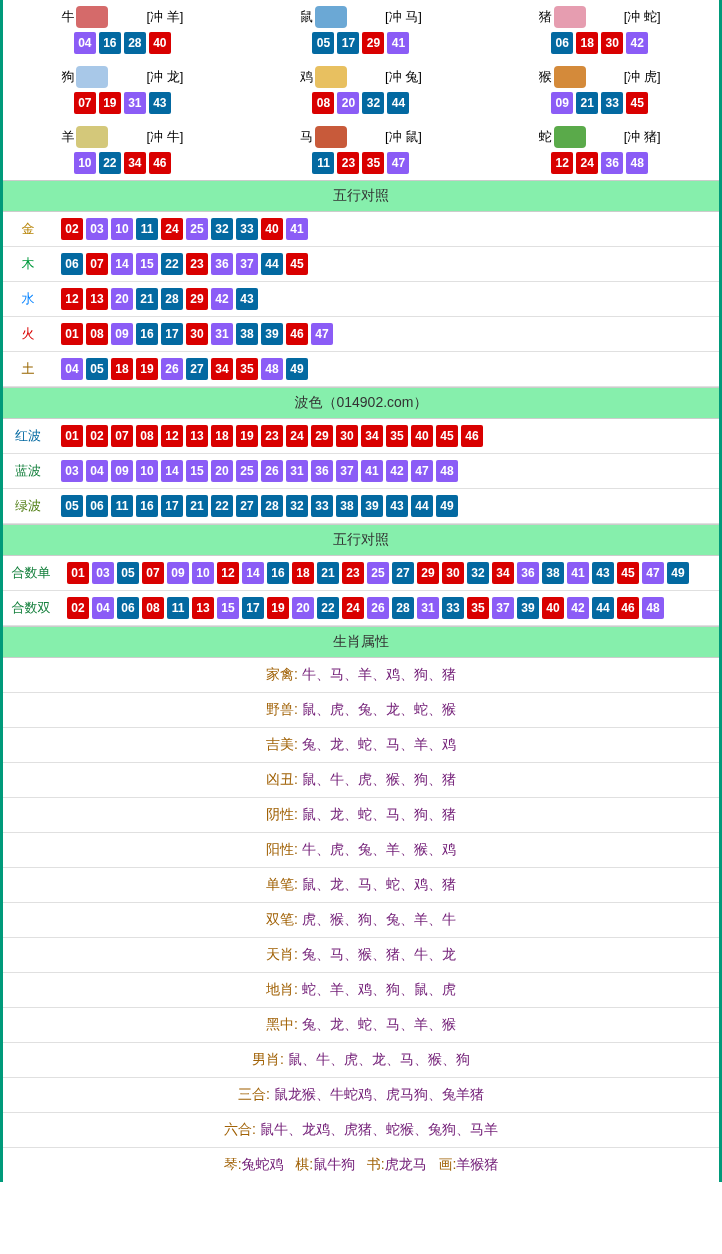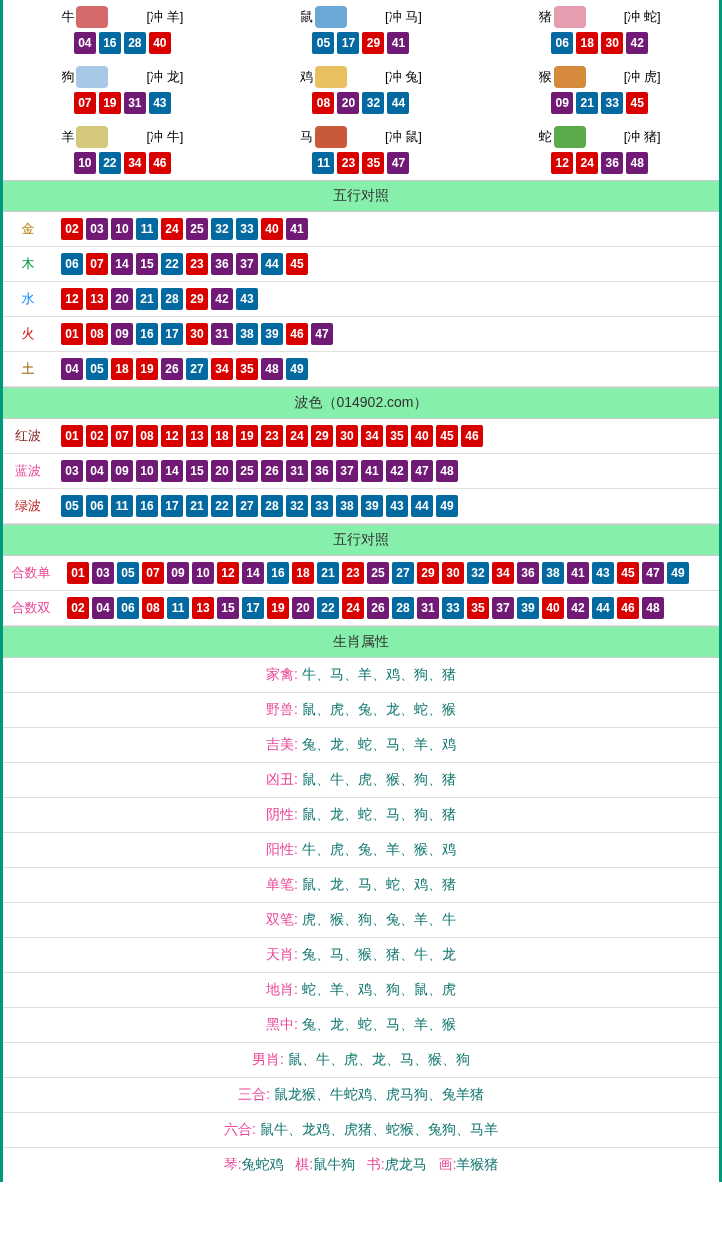--- a/index.html
+++ b/index.html
@@ -7,38 +7,38 @@
 .container { width: 722px; margin: 0 auto; border-left: 3px solid #009a7a; border-right: 3px solid #009a7a; background: #fff; }
 .zodiac-grid { display: grid; grid-template-columns: 1fr 1fr 1fr; }
 .zodiac-cell { text-align: center; padding: 6px 0; }
 .zodiac-title { display: inline-flex; align-items: center; justify-content: center; margin-bottom: 4px; }
 .zodiac-title .name { font-size: 13px; color: #000; }
 .zodiac-title .chong { font-size: 13px; color: #000; margin-left: 36px; }
 .zodiac-icon { width: 32px; height: 22px; display: inline-block; margin: 0 2px; border-radius: 4px; }
 .balls { display: flex; justify-content: center; gap: 3px; }
 .ball { display: inline-block; width: 22px; height: 22px; line-height: 22px; color: #fff; font-size: 12px; text-align: center; border-radius: 2px; font-weight: bold; }
 .red { background: #d90000; }
-.blue { background: #701a75; }
+.blue { background: #8b5cf6; }
 .green { background: #0369a1; }
 .section-header { background: #86efac; border-top: 1px solid #ccc; border-bottom: 1px solid #ccc; text-align: center; padding: 6px 0; font-size: 14px; color: #333; }
 .row { display: flex; align-items: center; border-bottom: 1px solid #e0e0e0; padding: 6px 0; }
 .row-label { width: 50px; text-align: center; font-size: 13px; }
 .row-balls { flex: 1; display: flex; flex-wrap: wrap; gap: 3px; padding-left: 8px; }
 .lbl-gold { color: #b8860b; }
 .lbl-wood { color: #009a3d; }
 .lbl-water { color: #0080ff; }
 .lbl-fire { color: #d90000; }
 .lbl-earth { color: #996600; }
-.lbl-red { color: #7f1d1d; }
-.lbl-blue { color: #ec4899; }
-.lbl-green { color: #b91c1c; }
+.lbl-red { color: #0369a1; }
+.lbl-blue { color: #15803d; }
+.lbl-green { color: #4d7c0f; }
 .attr-table { width: 100%; }
 .attr-row { text-align: center; padding: 8px 0; border-bottom: 1px solid #e0e0e0; font-size: 14px; }
-.attr-row .k { color: #ec4899; }
-.attr-row .v { color: #0f766e; text-align: center; }
+.attr-row .k { color: #a16207; }
+.attr-row .v { color: #701a75; text-align: center; }
 </style>
 </head>
 <body>
 
 <div class="container">
 
   <div class="zodiac-grid" id="zodiac-grid">
       <div class="zodiac-cell"><div class="zodiac-title">
           <span class="name">牛</span>
           <span class="zodiac-icon" style="background:#d56a6a;"></span>

